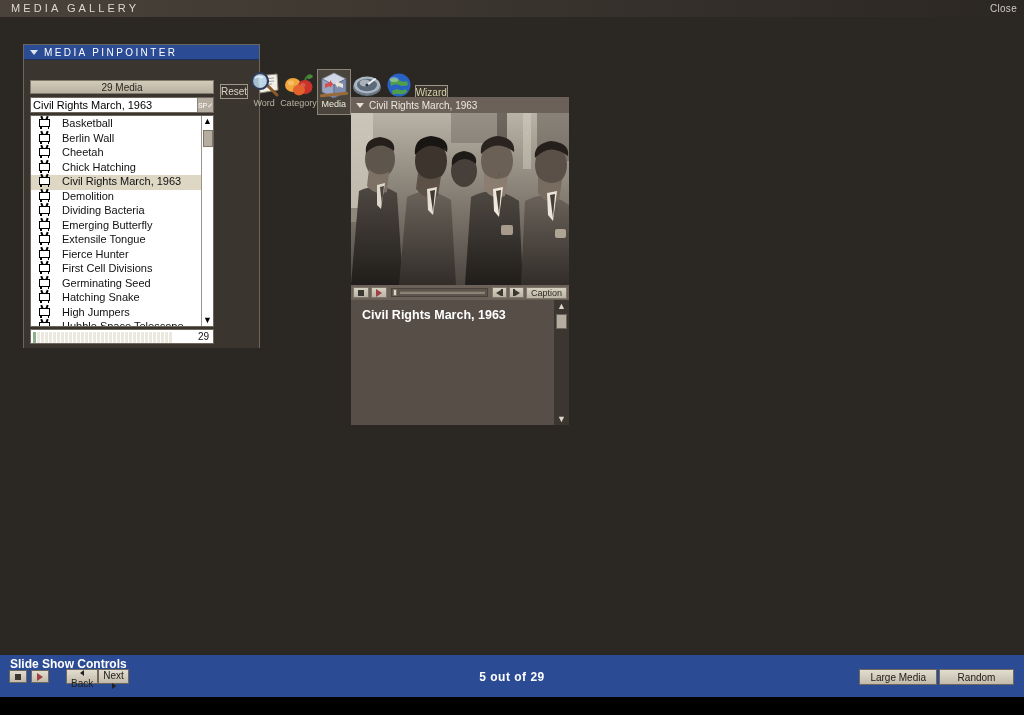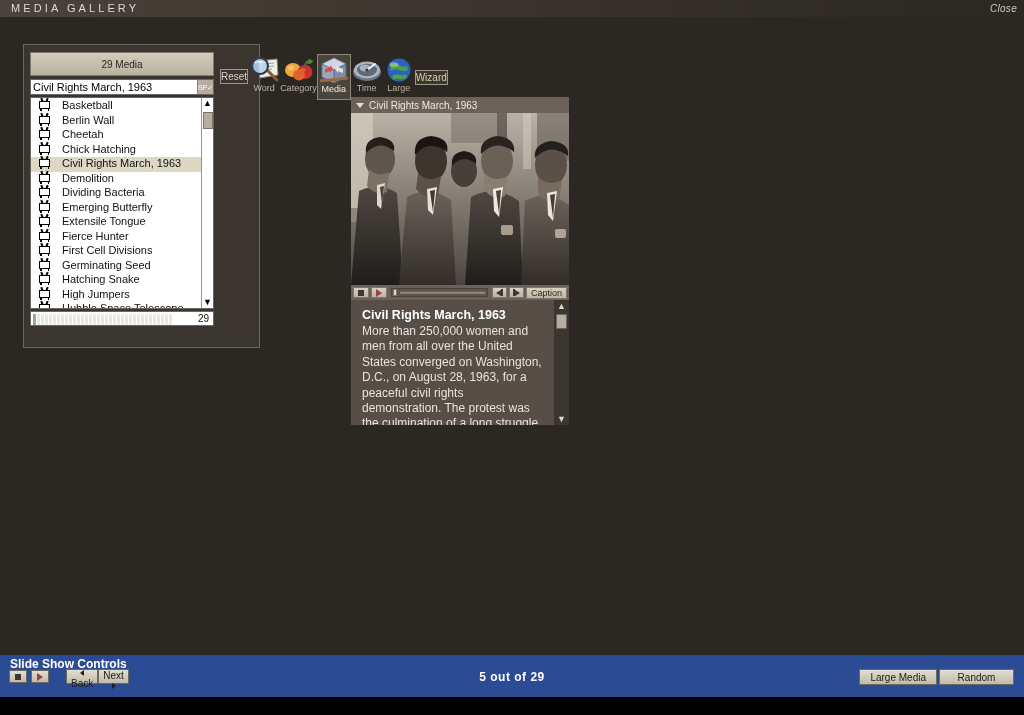--- a/index.html
+++ b/index.html
@@ -23,21 +23,20 @@
   }
   .titlebar .title {
     position: absolute; left: 11px; top: 2px;
     font-size: 11px; letter-spacing: 3.1px; color: #ded9d2;
     font-weight: normal;
   }
   .titlebar .close {
     position: absolute; right: 7px; top: 3px;
     font-size: 10px; color: #cfc9c2; letter-spacing: .3px;
     cursor: pointer;
-    font-style: italic;
   }
 
   
   .stage {
     position: absolute; left: 0; top: 17px; width: 1024px; height: 638px;
     background: #2b2823;
   }
 
   
   .pinpointer {
@@ -65,25 +64,25 @@
   .pp-body {
     position: relative; width: 100%; height: 288px;
     background: #3a362f;
     padding: 7px 6px 6px 6px;
   }
 
   
   .pp-left { position: absolute; left: 6px; top: 7px; width: 184px; }
 
   .count-bar {
-    height: 24px; width: 184px;
+    height: 14px; width: 184px;
     background: linear-gradient(to bottom, #d2cbbb, #b9b2a1);
     border: 1px solid #807a6c;
     display: flex; align-items: center; justify-content: center;
-    font-size: 10px; color: #2a261f;
+    font-size: 10px; color: #2a261f; margin-top: 13px;
   }
 
   .search-row {
     margin-top: 3px; width: 184px; height: 16px;
     display: flex; background: #ffffff;
     border: 1px solid #6d665c;
   }
   .search-input {
     flex: 1; height: 100%;
     background: #ffffff; border: none; outline: none;
@@ -377,20 +376,24 @@
 <div id="app">
 
   <div class="titlebar">
     <div class="title">MEDIA GALLERY</div>
     <div class="close">Close</div>
   </div>
 
   <div class="stage">
 
     <div class="pinpointer">
+      <div class="pp-header">
+        <span class="tri"></span>
+        <span class="pp-title">MEDIA PINPOINTER</span>
+      </div>
 
       <div class="pp-body">
 
         <div class="pp-left">
 
           <div class="count-bar">29 Media</div>
 
           <div class="search-row">
             <input class="search-input" type="text" value="Civil Rights March, 1963" style="">
             <div class="sp-icon">SP✓</div>
@@ -779,21 +782,20 @@
               <span class="bar"></span>
               <span class="tr"></span>
             </span>
         </div>
         <div class="cap-btn">Caption</div>
       </div>
 
       <div class="caption-wrap">
         <div class="caption-body">
           <div class="cap-title">Civil Rights March, 1963</div>
-          <div class="cap-text">More than 250,000 women and men from all over the United States converged on Washington, D.C., on August 28, 1963, for a peaceful civil rights demonstration. The protest was the culmination of a long struggle.</div>
         </div>
         <div class="cap-scroll">
           <div class="arrow-btn">▲</div>
           <div class="thumb"></div>
           <div class="sp"></div>
           <div class="arrow-btn">▼</div>
         </div>
       </div>
     </div>
 

